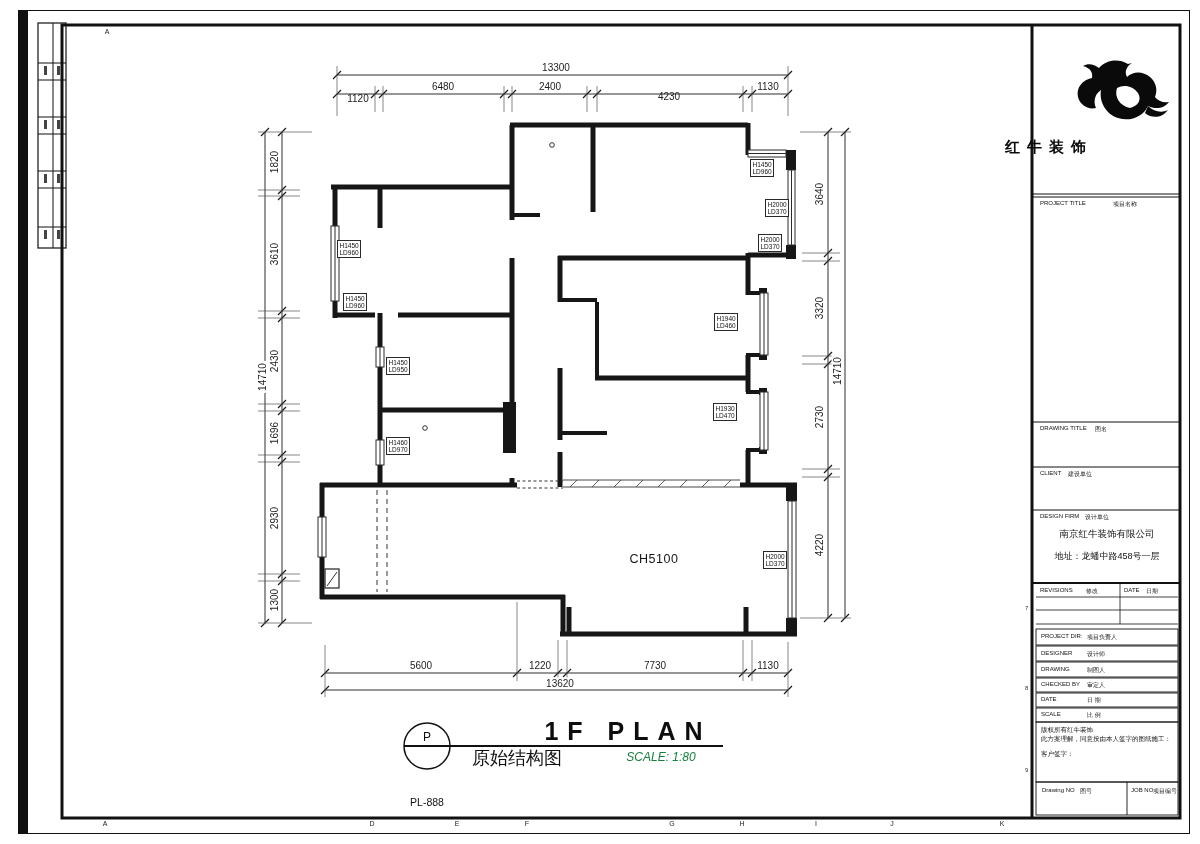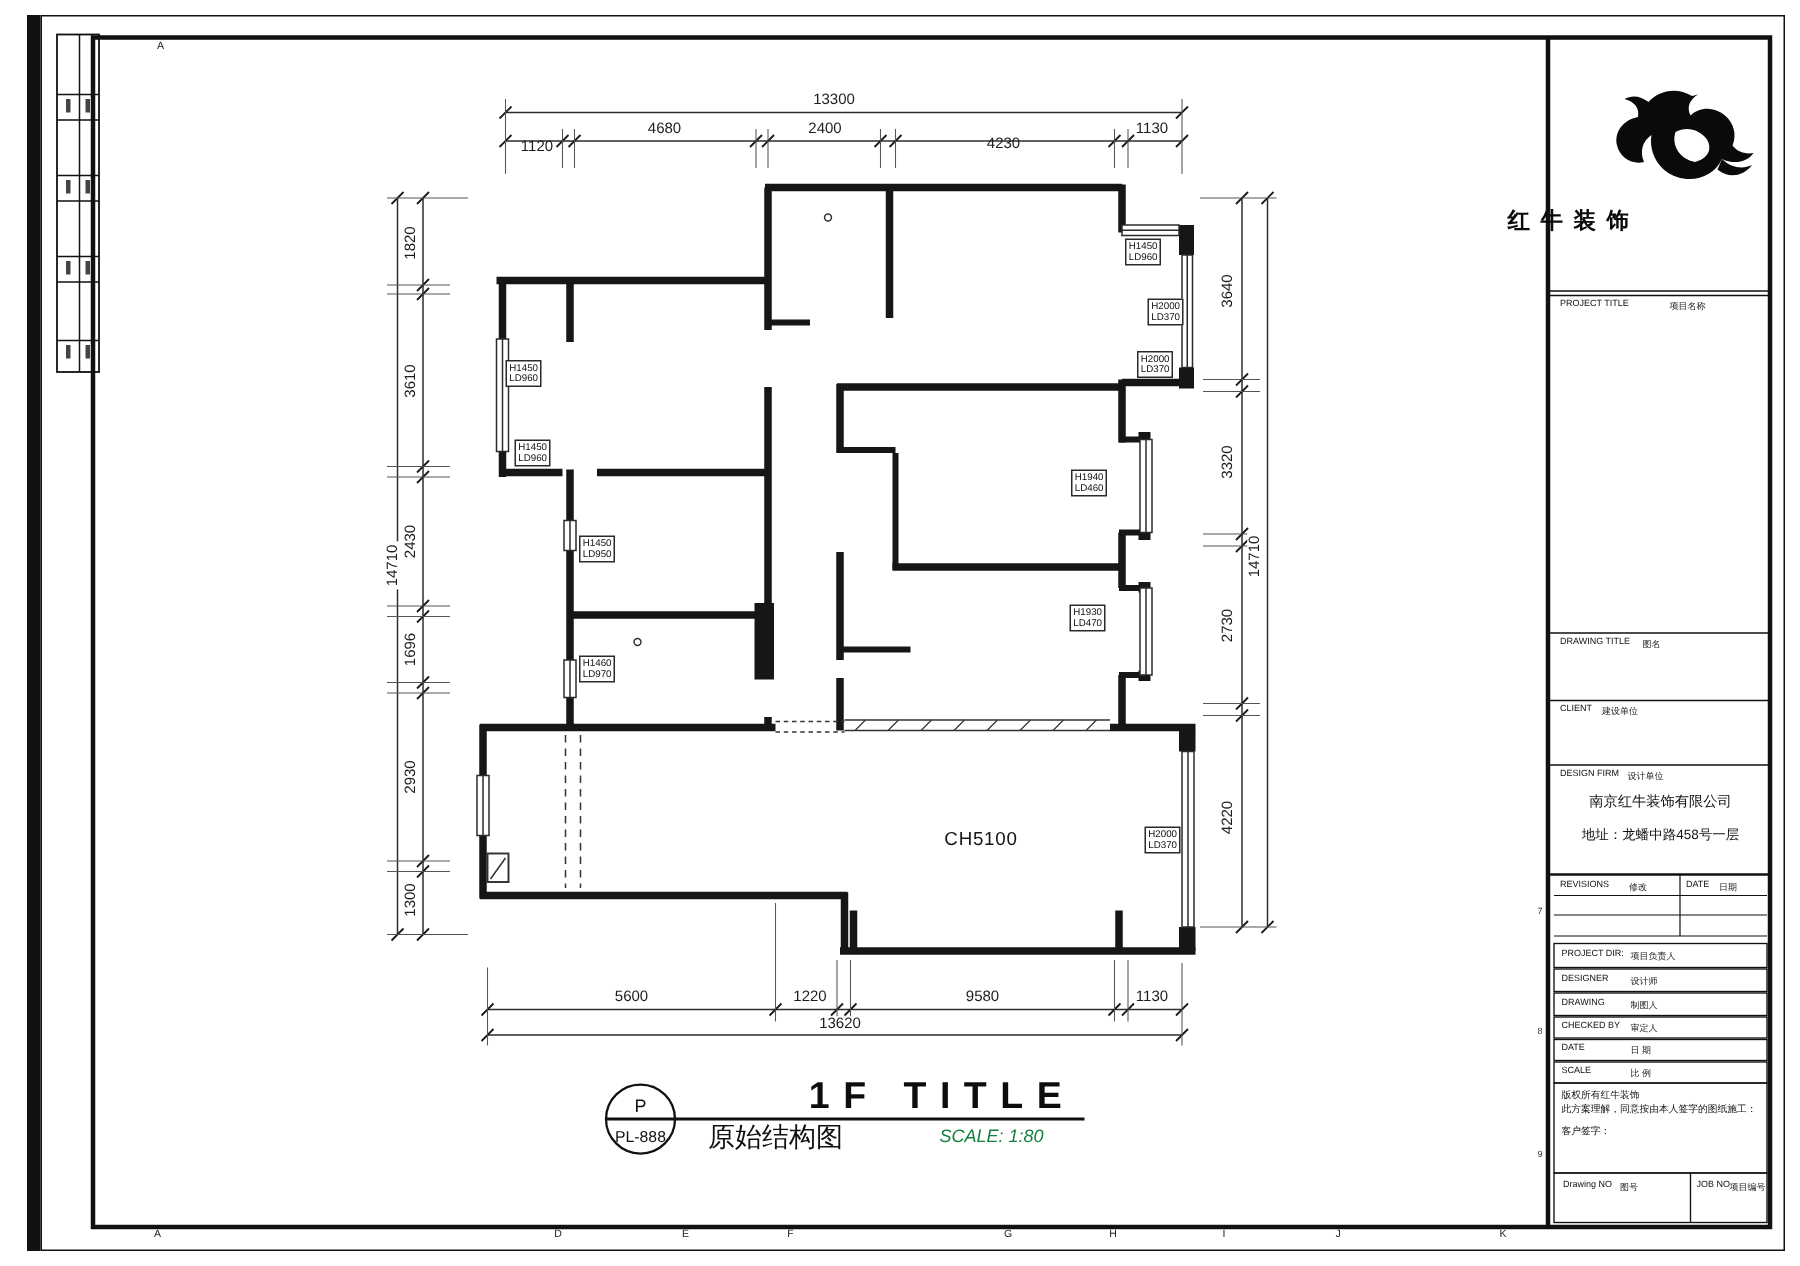--- a/index.html
+++ b/index.html
@@ -16,21 +16,21 @@
   .gl{font-size:7px;color:#222;transform:translate(-50%,-50%);}
   .gn{font-size:6px;color:#333;}
   .tb-en{font-size:6px;color:#111;}
   .tb-cn{font-size:6px;color:#222;}
   .tb-mid{font-size:9.5px;color:#111;transform:translate(-50%,0);}
   .logo-text{font-size:15px;font-weight:700;letter-spacing:7px;transform:translate(-50%,0);color:#0a0a0a;}
   .ttl-main{font-size:25px;font-weight:700;letter-spacing:9px;transform:translate(-50%,-50%);color:#0d0d0d;}
   .ttl-cn{font-size:18px;transform:translate(-50%,-50%);color:#111;}
   .ttl-scale{font-size:12px;font-style:italic;transform:translate(-50%,-50%);color:#15803d;}
   .ttl-p{font-size:12px;transform:translate(-50%,-50%);color:#111;}
-  .ttl-code{font-size:10.5px;transform:translate(-50%,-50%);color:#111;}
+  .ttl-code{font-size:10.5px;transform:translate(-50%,-50%);color:#111;margin-top:44px;}
   .cpy{font-size:6.5px;color:#111;}
 </style>
 </head>
 <body>
 
 <div class="sheet">
 
 <svg width="1200" height="844" viewBox="0 0 1200 844">
 
   <g stroke="#111" fill="none">
@@ -174,28 +174,28 @@
   </g>
 
   <g fill="#0a0a0a" stroke="none">
     <path d="M1128,64 C1118,58 1106,60 1099,68 C1094,64 1088,63 1083,66 C1090,68 1093,72 1092,78 C1082,80 1076,88 1078,97 C1080,105 1088,110 1096,108 C1093,101 1095,94 1101,90 C1099,102 1106,114 1118,118 C1130,122 1143,117 1148,106 C1156,110 1165,108 1169,102 C1163,103 1158,101 1155,97 C1158,90 1156,82 1150,77 C1143,71 1133,71 1127,77 C1124,71 1127,66 1132,63 Z M1130,108 C1120,106 1114,97 1117,88 C1124,84 1133,86 1138,93 C1142,100 1138,106 1130,108 Z"></path>
     <path d="M1148,106 C1154,112 1162,113 1168,110 C1162,118 1152,119 1145,113 Z"></path>
   </g>
 </svg>
 
 <div class="t dim" style="left:556px;top:67px">13300</div>
 <div class="t dim" style="left:358px;top:98px">1120</div>
-<div class="t dim" style="left:443px;top:86px">4680</div>
+<div class="t dim" style="left:443px;top:86px">6480</div>
 <div class="t dim" style="left:550px;top:86px">2400</div>
 <div class="t dim" style="left:669px;top:96px">4230</div>
 <div class="t dim" style="left:768px;top:86px">1130</div>
 
 <div class="t dim" style="left:421px;top:665px">5600</div>
 <div class="t dim" style="left:540px;top:665px">1220</div>
-<div class="t dim" style="left:655px;top:665px">9580</div>
+<div class="t dim" style="left:655px;top:665px">7730</div>
 <div class="t dim" style="left:768px;top:665px">1130</div>
 <div class="t dim bgw" style="left:560px;top:683px">13620</div>
 
 <div class="t dimv" style="left:274px;top:162px">1820</div>
 <div class="t dimv" style="left:274px;top:254px">3610</div>
 <div class="t dimv" style="left:274px;top:361px">2430</div>
 <div class="t dimv" style="left:274px;top:433px">1696</div>
 <div class="t dimv" style="left:274px;top:518px">2930</div>
 <div class="t dimv" style="left:274px;top:600px">1300</div>
 <div class="t dimv bgw" style="left:262px;top:377px">14710</div>
@@ -244,21 +244,21 @@
     </div>
 <div class="wl" style="left:763px;top:551px">
       <div>H2000</div>
       <div>LD370</div>
     </div>
 
 <div class="t room-label" style="left:654px;top:559px">CH5100</div>
 
 <div class="t ttl-p" style="left:427px;top:737px">P</div>
 <div class="t ttl-code" style="left:427px;top:758px">PL-888</div>
-<div class="t ttl-main" style="left:628px;top:731px">1F TITLE</div>
+<div class="t ttl-main" style="left:628px;top:731px">1F PLAN</div>
 <div class="t ttl-cn" style="left:517px;top:758px">原始结构图</div>
 <div class="t ttl-scale" style="left:661px;top:757px">SCALE: 1:80</div>
 
 <div class="t gl" style="left:107px;top:31px">A</div>
 <div class="t gl" style="left:105px;top:823px">A</div>
 <div class="t gl" style="left:372px;top:823px">D</div>
 <div class="t gl" style="left:457px;top:823px">E</div>
 <div class="t gl" style="left:527px;top:823px">F</div>
 <div class="t gl" style="left:672px;top:823px">G</div>
 <div class="t gl" style="left:742px;top:823px">H</div>

